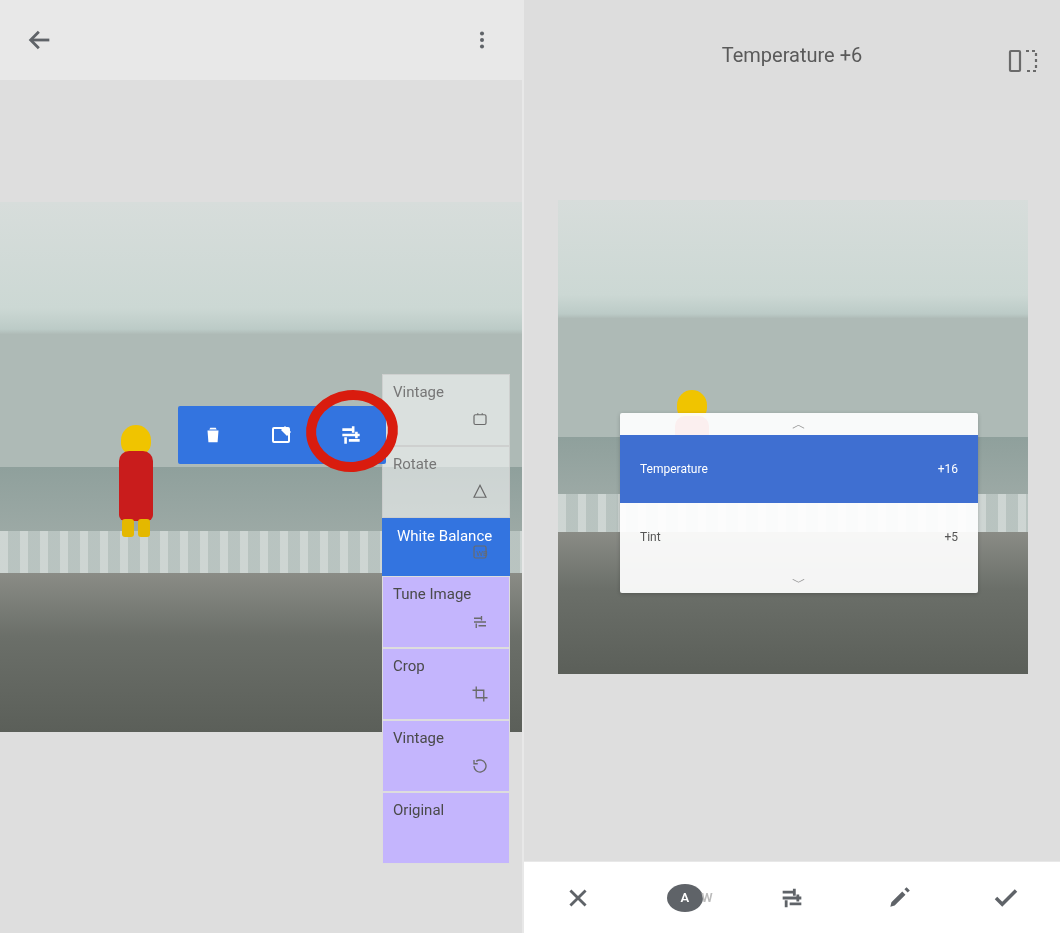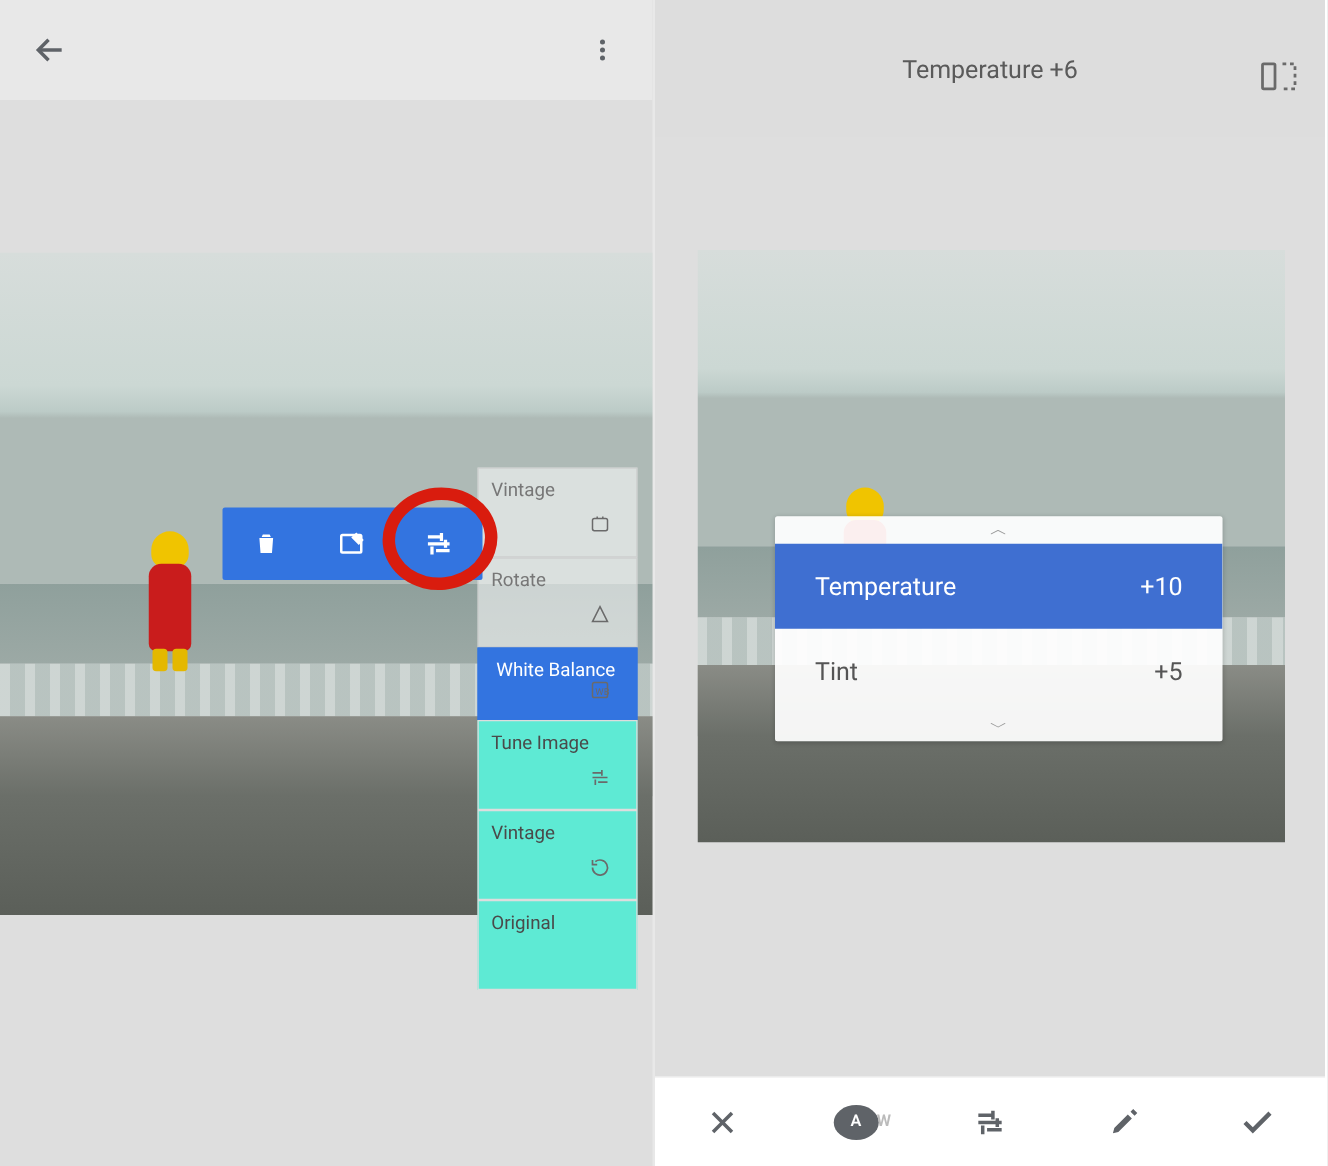--- a/index.html
+++ b/index.html
@@ -56,21 +56,21 @@
              background:linear-gradient(#adb5b0,#8e948e); opacity:.6;}
   .kid {
     position:absolute; top:42%; left:22%;
     width:42px; height:120px;
   }
   .kid .hood{ width:30px;height:30px;background:#f0c400;border-radius:50% 50% 40% 40%;margin:0 auto;}
   .kid .body{ width:34px;height:70px;background:#c91c1c;border-radius:10px 10px 6px 6px;margin:-4px auto 0;}
   .kid .boots{ display:flex;gap:4px;justify-content:center;margin-top:-2px;}
   .kid .boots span{width:12px;height:18px;background:#e4b800;border-radius:3px;}
   .history-item {
-    background:#5eead4;
+    background:#c4b5fd;
     border:1px solid #ddd;
     height:72px;
     padding:8px 10px;
     color:#4a4a4a;
     font-size:15px;
     position:relative;
     cursor:pointer;
   }
   .history-item.faded { background:rgba(255,255,255,0.55); color:#777; border-color:#c8c8c8aa;}
   .history-item svg, .history-item .mini-icon {
@@ -143,23 +143,23 @@
     position:absolute;
     top:413px; left:96px;
     width:358px;
     background:rgba(255,255,255,0.93);
     border-radius:2px;
     box-shadow:0 1px 4px rgba(0,0,0,.2);
     overflow:hidden;
   }
   .adjust-row {
     display:flex; justify-content:space-between; align-items:center;
-    padding:0 32px;
+    padding:0 20px;
     height:68px;
-    font-size:20px;
+    font-size:12px;
     cursor:pointer;
   }
   .adjust-row.sel { background:#3f6fd1; color:#fff; }
   .adjust-row:not(.sel){ color:#555;gap:29px; }
   .chev { text-align:center; color:#999; font-size:14px; height:22px; line-height:22px;}
   
   .bottom-bar {
     position:absolute; bottom:0; left:0; right:0; height:72px;
     background:#fff;
     display:flex; align-items:center; justify-content:space-around;
@@ -265,20 +265,28 @@
       </div>
       <div class="history-item">
         <span>Tune Image</span>
         <span class="mini-icon">
           <svg width="18" height="18" viewBox="0 0 24 24" fill="none" stroke="currentColor" stroke-width="1.8">
               <path d="M4 7h10M4 12h16M10 17h10M14 4v6M7 14v6"></path>
             </svg>
         </span>
       </div>
       <div class="history-item">
+        <span>Crop</span>
+        <span class="mini-icon">
+          <svg width="18" height="18" viewBox="0 0 24 24" fill="none" stroke="currentColor" stroke-width="1.8">
+              <path d="M7 2v15h15M2 7h15v15"></path>
+            </svg>
+        </span>
+      </div>
+      <div class="history-item">
         <span>Vintage</span>
         <span class="mini-icon">
           <svg width="18" height="18" viewBox="0 0 24 24" fill="none" stroke="currentColor" stroke-width="1.8">
               <path d="M4 12a8 8 0 1 0 3-6.2"></path>
               <path d="M4 4v5h5"></path>
             </svg>
         </span>
       </div>
       <div class="history-item">
         <span>Original</span>
@@ -316,21 +324,21 @@
             <span></span>
           </div>
       </div>
     </div>
   </div>
 
   <div class="adjust-panel">
     <div class="chev">︿</div>
     <div class="adjust-row sel">
       <span>Temperature</span>
-      <span>+10</span>
+      <span>+16</span>
     </div>
     <div class="adjust-row">
       <span>Tint</span>
       <span>+5</span>
     </div>
     <div class="chev">﹀</div>
   </div>
 
   <div class="bottom-bar">
     <div class="bb">

